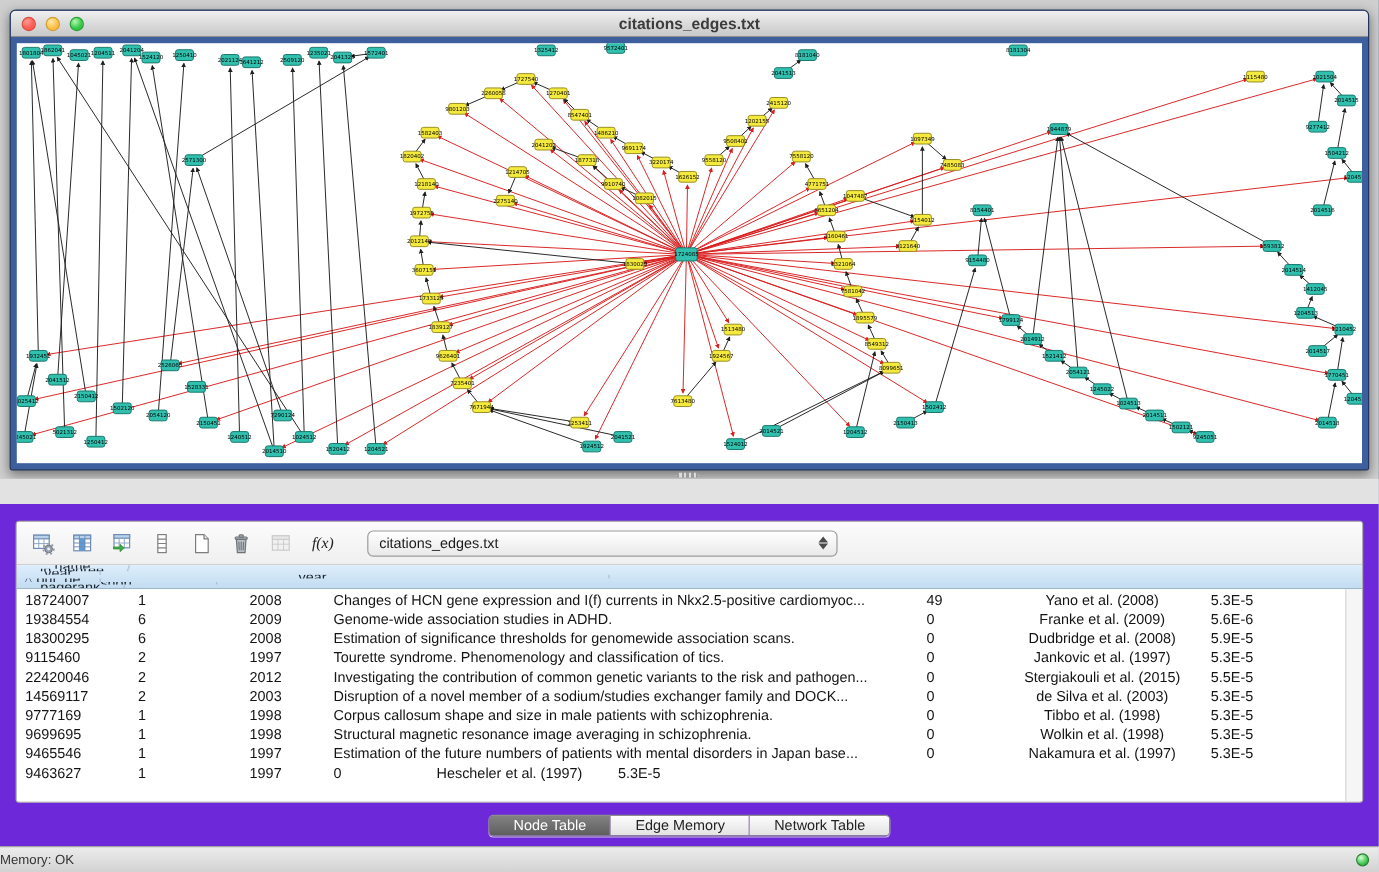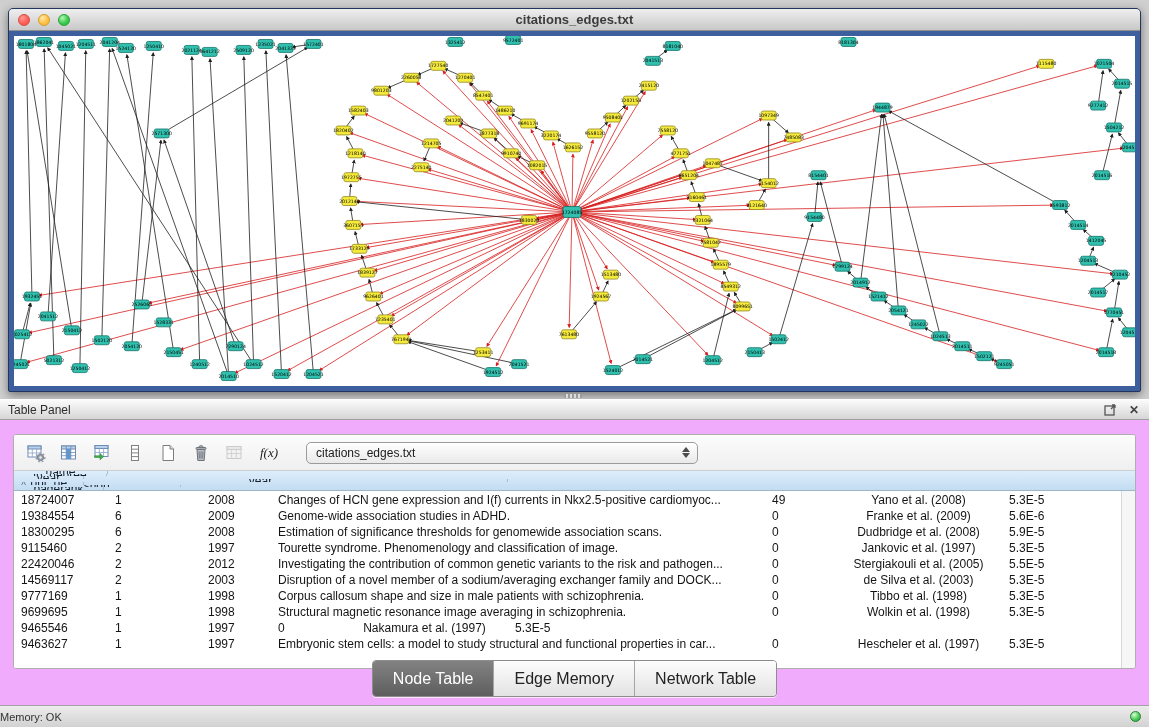--- a/index.html
+++ b/index.html
@@ -30,21 +30,21 @@
 
   
   .table-panel { position:absolute; left:0; top:399px; width:1149px; height:328px; background:#e2e2e2; }
   .panel-titlebar { height:21px; background:linear-gradient(#fbfbfb,#d6d6d6);
     border-top:1px solid #ffffff; border-bottom:1px solid #9e9e9e;
     display:flex; align-items:center; padding:0 8px; font-size:12px; color:#2d2d2d; }
   .panel-actions { margin-left:auto; display:flex; align-items:center; gap:10px; }
   .panel-actions .icon-btn { width:14px; height:14px; display:flex; align-items:center;
     justify-content:center; color:#444; font-size:12px; font-weight:bold; cursor:default; }
 
-  .panel-body { position:absolute; top:21px; left:0; right:0; bottom:22px; background:#f0abfc; }
+  .panel-body { position:absolute; top:21px; left:0; right:0; bottom:22px; background:#6d28d9; }
   .table-card { position:absolute; top:14px; left:13px; right:13px; bottom:36px;
     background:#ffffff; border:1px solid #aeaeae; border-radius:3px; overflow:hidden; }
 
   .toolbar { height:36px; background:linear-gradient(#fcfcfc,#efefef); border-bottom:1px solid #cfcfcf;
     display:flex; align-items:center; padding-left:10px; gap:9px; }
   .tool { width:24px; height:24px; display:flex; align-items:center; justify-content:center; border-radius:3px; }
   .tool.fx { font-size:13px; font-style:italic; font-family:"Liberation Serif", serif; color:#222; width:28px; }
   .combo { margin-left:14px; width:392px; height:22px; border:1px solid #9b9b9b; border-radius:5px;
     background:linear-gradient(#ffffff,#e9e9e9); display:flex; align-items:center;
     padding:0 4px 0 9px; font-size:12px; color:#1b1b1b; box-shadow:inset 0 1px 0 #fff; }
@@ -65,21 +65,21 @@
   .tbody { position:absolute; top:56px; left:0; right:14px; bottom:0; background:#fff; overflow:hidden; }
   .trow { display:flex; height:16px; font-size:12px; color:#141414; align-items:flex-end; }
   .cell { overflow:hidden; white-space:nowrap; text-overflow:clip; }
   .cell.l { text-align:left; padding-left:7px; }
   .cell.c { text-align:center;margin-top:31px; }
   .vscroll { position:absolute; top:56px; right:0; bottom:0; width:14px; background:#f6f6f6; border-left:1px solid #d8d8d8; }
 
   .tabs { position:absolute; bottom:8px; left:0; right:0; display:flex; justify-content:center; }
   .tabgroup { display:flex; border:1px solid #8d8d8d; border-radius:4px; overflow:hidden;
     box-shadow:0 1px 0 rgba(255,255,255,.7); }
-  .tab { font-size:16px; padding:2px 20px; height:35px; display:flex; align-items:center;
+  .tab { font-size:12px; padding:2px 20px; height:16px; display:flex; align-items:center;
     background:linear-gradient(#fdfdfd,#e2e2e2); color:#222; border-right:1px solid #a5a5a5; cursor:default; }
   .tab:last-child { border-right:none; }
   .tab.active { background:linear-gradient(#828282,#5e5e5e); color:#fff; }
 
   .statusbar { position:absolute; bottom:0; left:0; right:0; height:22px;
     background:linear-gradient(#ececec,#d2d2d2); border-top:1px solid #a3a3a3;
     display:flex; align-items:center; justify-content:space-between; gap:6px; padding-right:8px;
     font-size:11px; color:#333; }
   .mem-dot { width:11px; height:11px; border-radius:50%; border:1px solid #2a7f35;
     background:radial-gradient(circle at 35% 30%, #d6ffd4, #43c753 60%, #239a33); }
@@ -768,32 +768,20 @@
         </g>
       </svg>
   </div>
 </div>
 
 <div class="splitter">
     <span class="grip"></span>
   </div>
 
 <div class="table-panel">
-  <div class="panel-titlebar">
-    <span>Table Panel</span>
-    <span class="panel-actions">
-      <span class="icon-btn">
-        <svg width="13" height="13" viewBox="0 0 13 13">
-            <rect x="1" y="3" width="9" height="9" fill="none" stroke="#555" stroke-width="1.3"></rect>
-            <path d="M7 6 L11 2 M11 2 h-3 M11 2 v3" stroke="#555" stroke-width="1.3" fill="none"></path>
-          </svg>
-      </span>
-      <span class="icon-btn">✕</span>
-    </span>
-  </div>
 
   <div class="panel-body">
     <div class="table-card">
       <div class="toolbar">
         <span class="tool">
           <svg width="20" height="20" viewBox="0 0 20 20">
               <rect x="2" y="3" width="13" height="11" fill="#fff" stroke="#6f8cb4"></rect>
               <rect x="2" y="3" width="13" height="3" fill="#b9d2ec" stroke="#6f8cb4"></rect>
               <path d="M6.3 6 V14 M10.6 6 V14 M2 10 H15" stroke="#8aa4c4" stroke-width="0.8"></path>
               <circle cx="14.5" cy="14.5" r="3.2" fill="#98a0ab" stroke="#667080" stroke-width="0.8"></circle>
@@ -905,39 +893,39 @@
             <div class="cell col2 l">2008</div>
             <div class="cell col3 l">Estimation of significance thresholds for genomewide association scans.</div>
             <div class="cell col4 l">0</div>
             <div class="cell col5 c">Dudbridge et al. (2008)</div>
             <div class="cell col6 l">5.9E-5</div>
           </div>
           <div class="trow">
             <div class="cell col0 l">9115460</div>
             <div class="cell col1 l">2</div>
             <div class="cell col2 l">1997</div>
-            <div class="cell col3 l">Tourette syndrome. Phenomenology and classification of image.</div>
+            <div class="cell col3 l">Tourette syndrome. Phenomenology and classification of tics.</div>
             <div class="cell col4 l">0</div>
             <div class="cell col5 c">Jankovic et al. (1997)</div>
             <div class="cell col6 l">5.3E-5</div>
           </div>
           <div class="trow">
             <div class="cell col0 l">22420046</div>
             <div class="cell col1 l">2</div>
             <div class="cell col2 l">2012</div>
             <div class="cell col3 l">Investigating the contribution of common genetic variants to the risk and pathogen...</div>
             <div class="cell col4 l">0</div>
-            <div class="cell col5 c">Stergiakouli et al. (2005)</div>
+            <div class="cell col5 c">Stergiakouli et al. (2015)</div>
             <div class="cell col6 l">5.5E-5</div>
           </div>
           <div class="trow">
             <div class="cell col0 l">14569117</div>
             <div class="cell col1 l">2</div>
             <div class="cell col2 l">2003</div>
-            <div class="cell col3 l">Disruption of a novel member of a sodium/averaging exchanger family and DOCK...</div>
+            <div class="cell col3 l">Disruption of a novel member of a sodium/studies exchanger family and DOCK...</div>
             <div class="cell col4 l">0</div>
             <div class="cell col5 c">de Silva et al. (2003)</div>
             <div class="cell col6 l">5.3E-5</div>
           </div>
           <div class="trow">
             <div class="cell col0 l">9777169</div>
             <div class="cell col1 l">1</div>
             <div class="cell col2 l">1998</div>
             <div class="cell col3 l">Corpus callosum shape and size in male patients with schizophrenia.</div>
             <div class="cell col4 l">0</div>
@@ -950,29 +938,29 @@
             <div class="cell col2 l">1998</div>
             <div class="cell col3 l">Structural magnetic resonance image averaging in schizophrenia.</div>
             <div class="cell col4 l">0</div>
             <div class="cell col5 c">Wolkin et al. (1998)</div>
             <div class="cell col6 l">5.3E-5</div>
           </div>
           <div class="trow">
             <div class="cell col0 l">9465546</div>
             <div class="cell col1 l">1</div>
             <div class="cell col2 l">1997</div>
+            <div class="cell col3 l">Estimation of the future numbers of patients with mental disorders in Japan base...</div>
             <div class="cell col4 l">0</div>
             <div class="cell col5 c">Nakamura et al. (1997)</div>
             <div class="cell col6 l">5.3E-5</div>
           </div>
           <div class="trow">
             <div class="cell col0 l">9463627</div>
             <div class="cell col1 l">1</div>
             <div class="cell col2 l">1997</div>
-            <div class="cell col3 l">Embryonic stem cells: a model to study structural and functional properties in car...</div>
             <div class="cell col4 l">0</div>
             <div class="cell col5 c">Hescheler et al. (1997)</div>
             <div class="cell col6 l">5.3E-5</div>
           </div>
         </div>
       <div class="vscroll"></div>
     </div>
 
     <div class="tabs">
       <div class="tabgroup" id="tabs">

